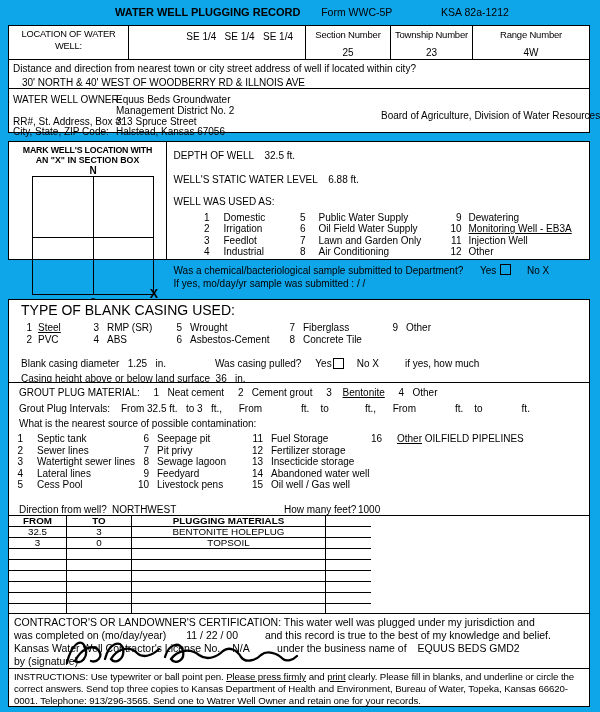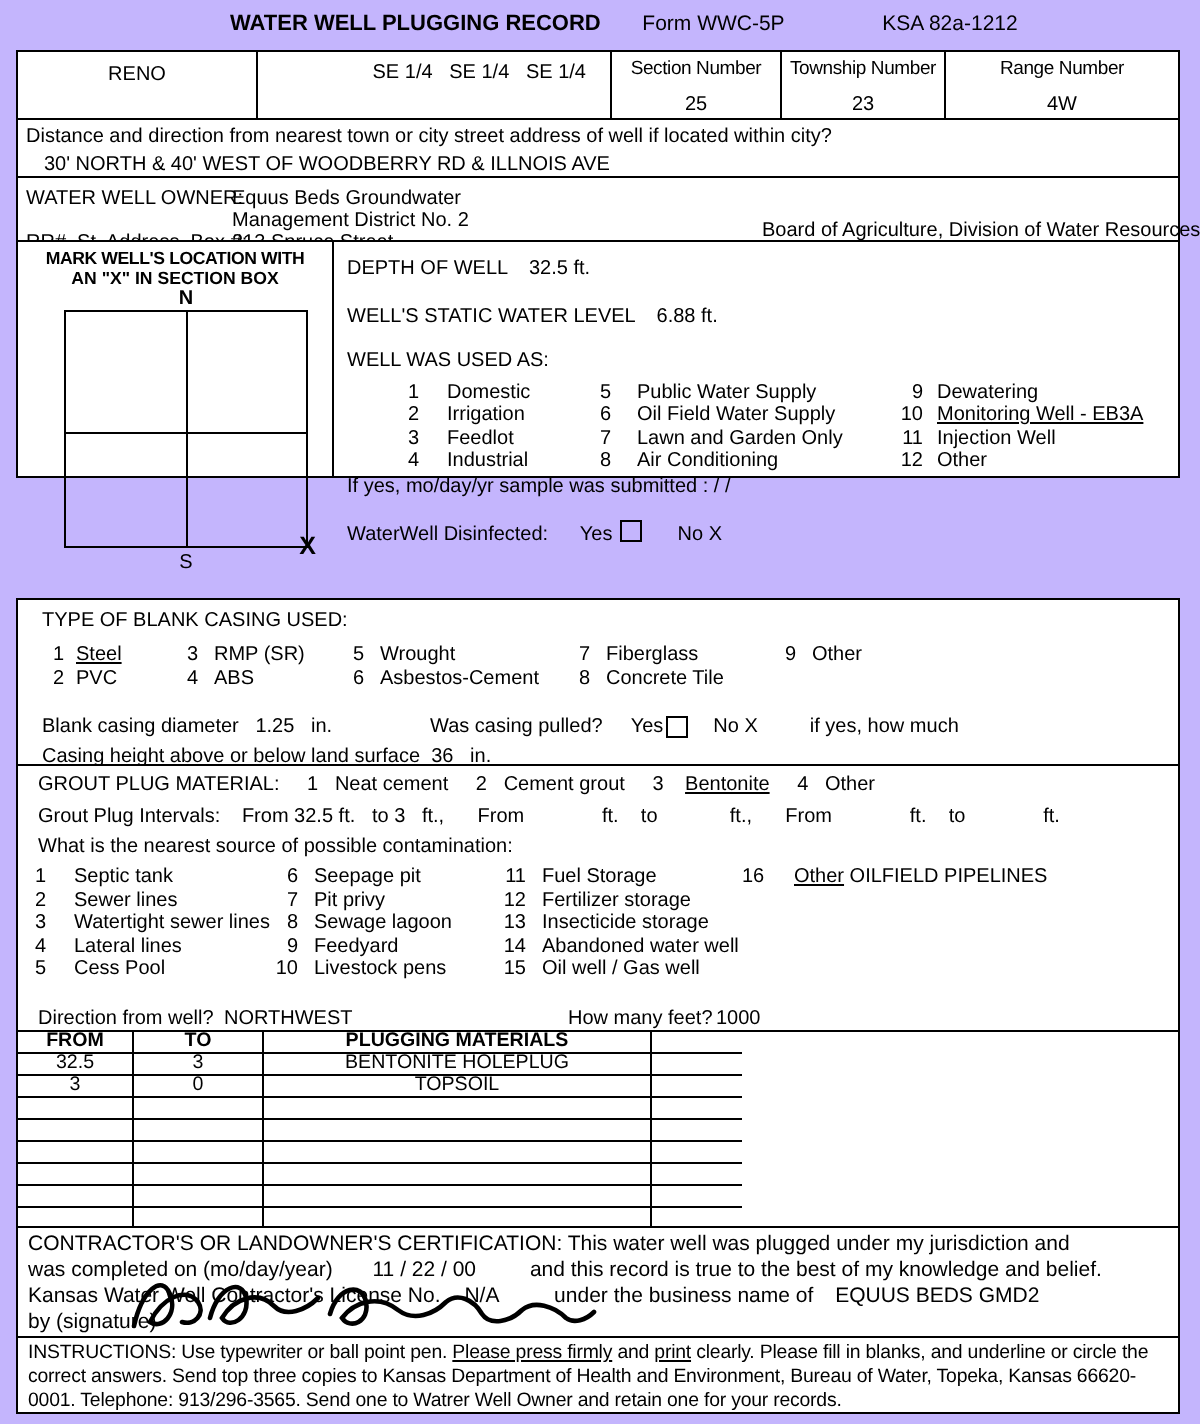--- a/index.html
+++ b/index.html
@@ -1,16 +1,16 @@
 <!DOCTYPE html>
 <html><head>
 <meta charset="utf-8">
 <style>
   html,body{margin:0;padding:0;background:#fff;}
-  .page{position:relative;width:600px;height:712px;background:#c4b5fd;color:#000;
+  .page{position:relative;width:600px;height:712px;background:#0ea5e9;color:#000;
         font-family:"Liberation Sans",sans-serif;font-size:10px;line-height:11.5px;overflow:hidden;}
   .sec{position:absolute;left:8px;width:582px;border:1.5px solid #000;box-sizing:border-box;background:#fff;}
   .pre{white-space:pre;}
   .u{text-decoration:underline;}
   .b{font-weight:bold;}
   .cbx{display:inline-block;width:9px;height:9px;border:1.2px solid #000;vertical-align:-1px;margin:0 1px;}
   p{margin:0;}
 
   
   .hdr{position:absolute;top:7px;left:0;width:600px;white-space:nowrap;}
@@ -45,21 +45,21 @@
   #sec-own .l2{position:absolute;left:4px;top:26.5px;white-space:nowrap;}
   #sec-own .l3{position:absolute;left:4px;top:37px;white-space:nowrap;}
   #sec-own .v1{position:absolute;left:107px;top:5px;white-space:nowrap;}
   #sec-own .v2{position:absolute;left:107px;top:16px;white-space:nowrap;}
   #sec-own .v3{position:absolute;left:107px;top:26.5px;white-space:nowrap;}
   #sec-own .v4{position:absolute;left:107px;top:37px;white-space:nowrap;}
   #sec-own .agency{position:absolute;left:372px;top:21px;white-space:nowrap;}
   #sec-own .appnum{position:absolute;left:372px;top:32.5px;white-space:nowrap;}
 
   
-  #sec-well{top:120px;height:119px;}
+  #sec-well{top:141px;height:119px;}
   .vdiv{position:absolute;left:157px;top:0;bottom:0;border-left:1.5px solid #000;}
   .lpanel{position:absolute;left:0;top:0;width:157px;height:100%;}
   .lpanel .h1{position:absolute;top:3px;left:0;width:100%;text-align:center;font-weight:bold;font-size:8.8px;letter-spacing:-.2px;white-space:nowrap;}
   .lpanel .h2{position:absolute;top:13px;left:0;width:100%;text-align:center;font-weight:bold;font-size:8.8px;}
   .lpanel .nmark{position:absolute;top:23px;left:23px;width:122px;text-align:center;font-weight:bold;}
   .secbox{position:absolute;left:23px;top:34px;width:122px;height:119px;border:1.5px solid #000;box-sizing:border-box;}
   .secbox .vline{position:absolute;left:50%;top:0;bottom:0;border-left:1.5px solid #000;}
   .secbox .hline{position:absolute;top:51.5%;left:0;right:0;border-top:1.5px solid #000;}
   .secbox .xmark{position:absolute;right:-5px;bottom:-6px;font-weight:bold;font-size:12.5px;line-height:12px;background:transparent;}
   .lpanel .smark{position:absolute;top:155px;left:23px;width:122px;text-align:center;}
@@ -75,21 +75,21 @@
   .un2{width:7px;text-align:right;}
   .ul2{margin-left:13px;width:131px;}
   .un3{width:12px;text-align:right;}
   .ul3{margin-left:7px;flex:1;}
   .chem{margin-top:6px;}
   .ifyes{margin-top:1.5px;}
   .disinf{margin-top:10px;}
 
   
   #sec-case{top:298.5px;height:85px;padding-left:12px;box-sizing:border-box;}
-  #sec-case .head{padding-top:5px;font-size:10px;}
+  #sec-case .head{padding-top:5px;font-size:14px;}
   .caserow{display:flex;white-space:nowrap;}
   .cr1{margin-top:6px;}
   .cn{width:11px;text-align:right;}
   .cl1{margin-left:6px;width:50px;}
   .cl2{margin-left:8px;width:64px;}
   .cl3{margin-left:8px;width:94px;}
   .cl4{margin-left:8px;width:84px;}
   .cl5{margin-left:8px;}
   .diam{margin-top:13px;display:flex;white-space:nowrap;}
   .diam .d1{width:194px;}
@@ -147,20 +147,21 @@
 <div class="page">
 
   <div class="hdr">
     <span class="t">WATER WELL PLUGGING RECORD</span>
     <span class="f">Form WWC-5P</span>
     <span class="k">KSA 82a-1212</span>
   </div>
 
   <div class="sec" id="sec-loc">
     <div class="cell c-loc">
+      <div class="lab">LOCATION OF WATER WELL:</div>
       <div class="val">RENO</div>
     </div>
     <div class="cell c-frac">
       <div class="val pre">SE 1/4   SE 1/4   SE 1/4</div>
     </div>
     <div class="cell c-sect">
       <div class="lab">Section Number</div>
       <div class="val">25</div>
     </div>
     <div class="cell c-town">
@@ -239,20 +240,26 @@
         </div>
         <div class="userow">
           <span class="un1">4</span>
           <span class="ul1">Industrial</span>
           <span class="un2">8</span>
           <span class="ul2">Air Conditioning</span>
           <span class="un3">12</span>
           <span class="ul3">Other</span>
         </div>
       </div>
+      <p class="chem">
+        <span>Was a chemical/bacteriological sample submitted to Department?</span>
+        <span style="margin-left:14px">Yes</span>
+        <span class="cbx"></span>
+        <span style="margin-left:12px">No X</span>
+      </p>
       <p class="ifyes pre">If yes,  mo/day/yr sample was submitted :       /     /</p>
       <p class="disinf">
         <span>WaterWell Disinfected:</span>
         <span style="margin-left:13px">Yes</span>
         <span class="cbx"></span>
         <span style="margin-left:14px">No X</span>
       </p>
     </div>
   </div>
 

